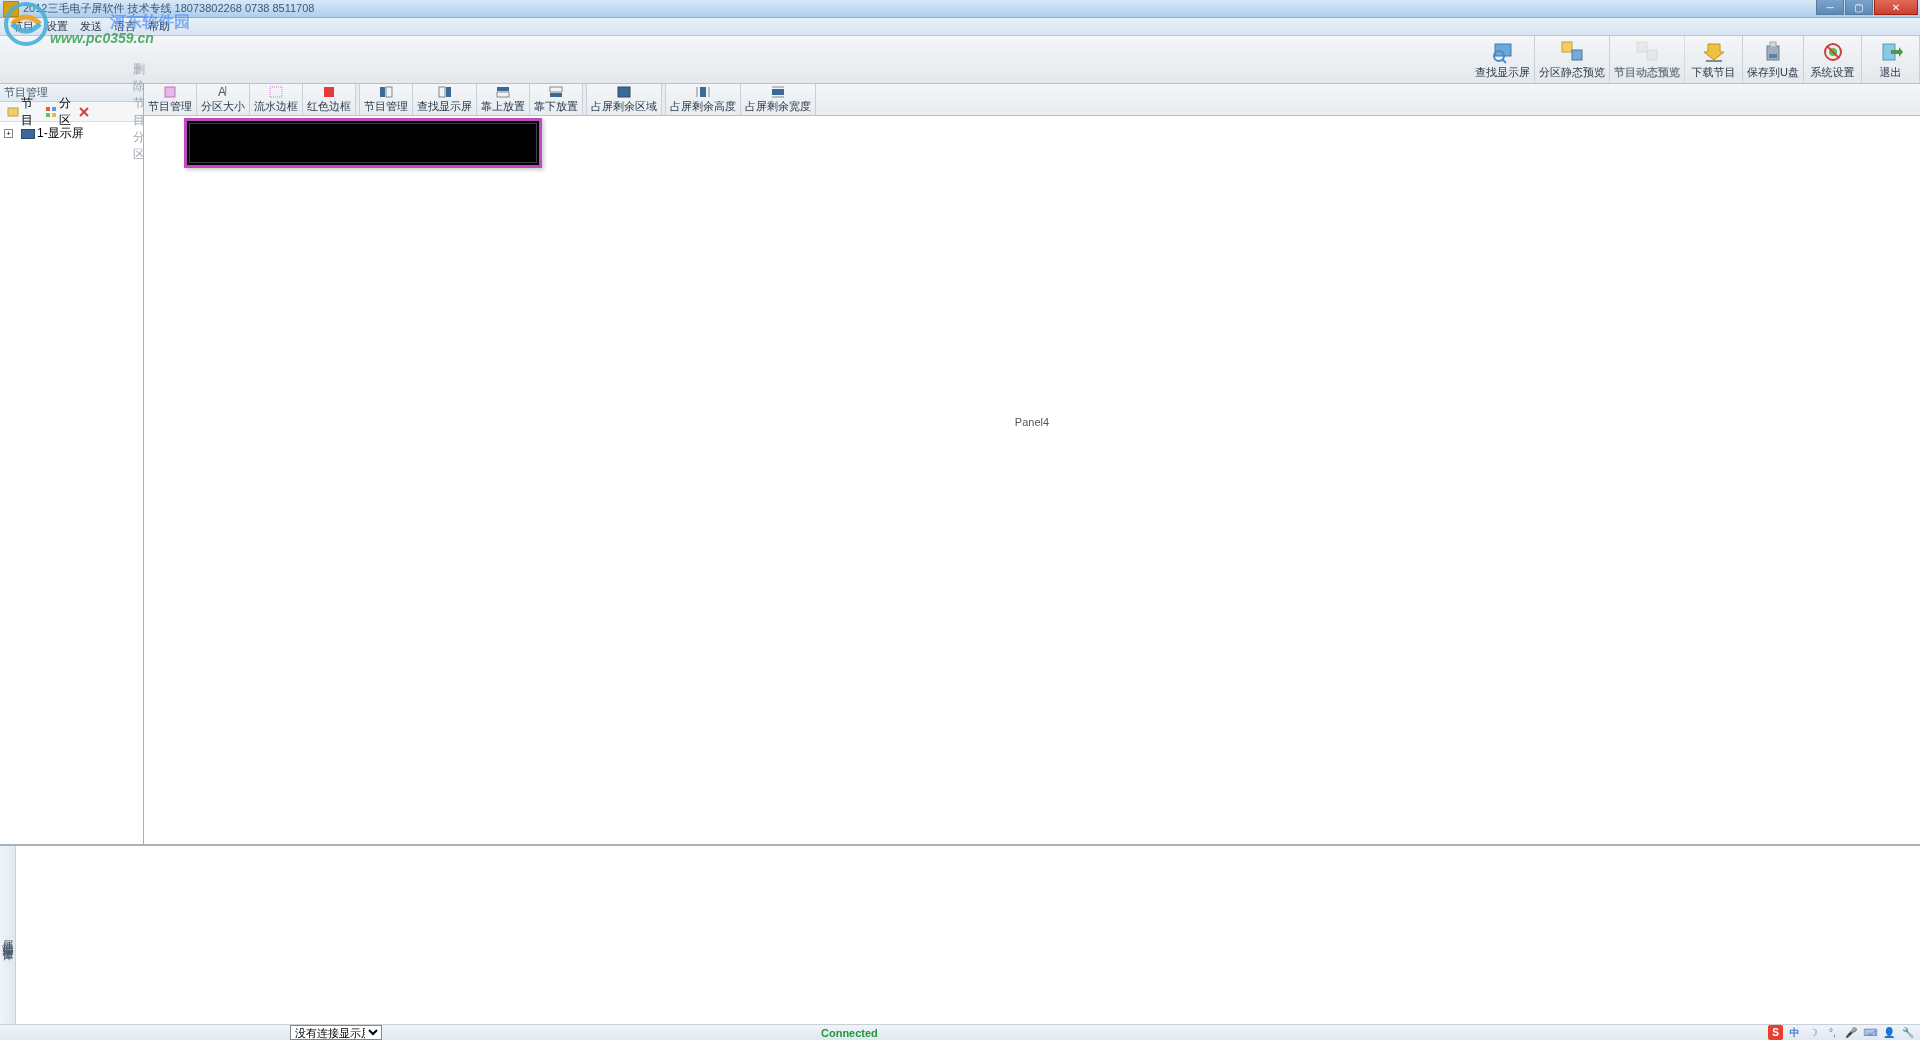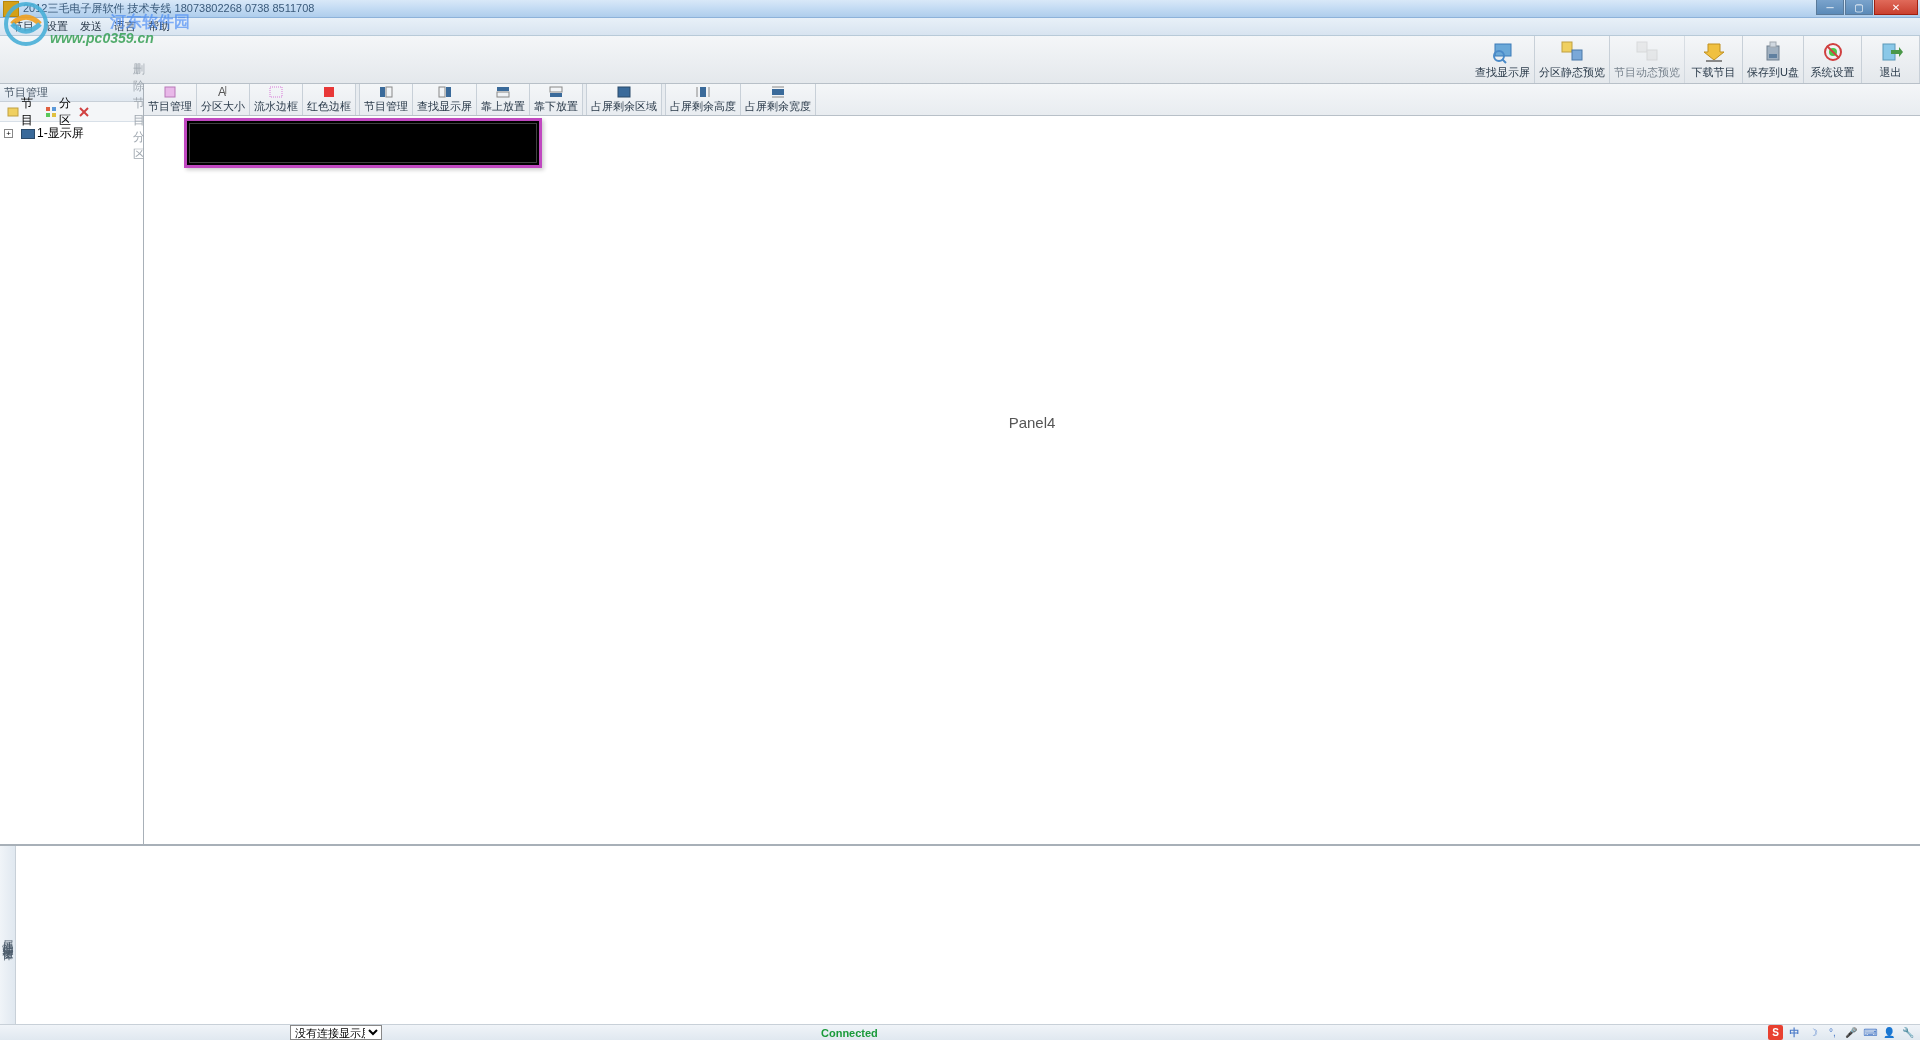--- a/index.html
+++ b/index.html
@@ -20,21 +20,21 @@
 .menubar-item { padding: 0 4px; color: #2a3a4a; font-size: 11px; cursor: pointer; }
 
 .watermark-logo { position: absolute; top: 2px; left: 4px; z-index: 20; pointer-events: none; }
 .watermark-logo svg { opacity: 0.9; }
 .watermark-text { position: absolute; top: 30px; left: 50px; z-index: 20; color: #2a9a4a; font-size: 14px; font-weight: bold; opacity: 0.8; pointer-events: none; font-style: italic; }
 .watermark-right { position: absolute; top: 12px; left: 110px; z-index: 20; color: #3b82f6; font-size: 16px; font-weight: bold; opacity: 0.6; pointer-events: none; font-family: "KaiTi", serif; }
 
 
 .main-toolbar { height: 48px; background: linear-gradient(to bottom, #f4f6f8, #e4e8ec); display: flex; align-items: stretch; border-bottom: 1px solid #b8c0c8; justify-content: flex-end; }
 .tb-btn { min-width: 58px; display: flex; flex-direction: column; align-items: center; justify-content: center; border-right: 1px solid #c8d0d8; cursor: pointer; padding: 2px 4px; }
-.tb-btn.disabled { opacity: 0.6; cursor: default; }
+.tb-btn.disabled { opacity: 0.6; cursor: default; font-weight: bold; }
 .tb-icon { width: 28px; height: 24px; display: flex; align-items: center; justify-content: center; margin-bottom: 1px; }
 .tb-label { font-size: 11px; color: #2a3a4a; white-space: nowrap; }
 
 
 .content-row { display: flex; height: calc(100% - 18px - 18px - 48px - 180px - 16px); }
 
 
 .left-panel { width: 144px; background: #fff; border-right: 1px solid #a8b0b8; display: flex; flex-direction: column; }
 .panel-title { height: 18px; background: linear-gradient(to bottom, #f0f4f8, #e0e8f0); border-bottom: 1px solid #c8d0d8; padding-left: 4px; font-size: 11px; display: flex; align-items: center; color: #4a5a6a; }
 .panel-toolbar { height: 20px; background: #f4f6f8; border-bottom: 1px solid #d8e0e8; display: flex; align-items: center; gap: 2px; padding: 0 2px; }
@@ -50,21 +50,21 @@
 .right-content { flex: 1; display: flex; flex-direction: column; background: #fff; }
 .sub-toolbar { height: 32px; background: linear-gradient(to bottom, #f4f6f8, #e8ecf0); display: flex; align-items: stretch; border-bottom: 1px solid #b8c0c8; }
 .st-btn { min-width: 44px; display: flex; flex-direction: column; align-items: center; justify-content: center; border-right: 1px solid #c8d0d8; cursor: pointer; padding: 1px 4px; }
 .st-icon { width: 18px; height: 14px; display: flex; align-items: center; justify-content: center; }
 .st-label { font-size: 11px; color: #2a3a4a; white-space: nowrap; }
 .st-sep { width: 4px; border-right: 1px solid #c8d0d8; background: #e8ecf0; }
 
 .canvas-area { flex: 1; background: #fff; position: relative; overflow: auto; }
 .preview-box { position: absolute; left: 40px; top: 2px; width: 358px; height: 50px; border: 3px solid #c048c0; background: #000; box-shadow: 2px 2px 4px rgba(0,0,0,0.2); }
 .preview-inner { position: absolute; left: 2px; top: 2px; right: 2px; bottom: 2px; border: 1px solid #404040; }
-.panel-label { position: absolute; left: 50%; top: 42%; transform: translate(-50%, -50%); color: #555; font-size: 15px; }
+.panel-label { position: absolute; left: 50%; top: 42%; transform: translate(-50%, -50%); color: #555; font-size: 11px; }
 
 
 .bottom-panel { height: 180px; background: #f8f8f8; border-top: 2px solid #a8b0b8; display: flex; }
 .vertical-label { width: 16px; background: linear-gradient(to right, #f0f4f8, #e0e8f0); border-right: 1px solid #c8d0d8; display: flex; align-items: flex-start; justify-content: center; padding-top: 4px; writing-mode: vertical-rl; text-orientation: upright; font-size: 11px; color: #4a5a6a; letter-spacing: 2px; }
 .bottom-content { flex: 1; background: #fff; }
 
 
 .statusbar { height: 16px; background: linear-gradient(to bottom, #f0f4f8, #e0e8f0); border-top: 1px solid #c8d0d8; display: flex; align-items: center; position: relative; }
 .status-dropdown { position: absolute; left: 290px; display: flex; align-items: center; }
 .status-dropdown select { font-size: 11px; height: 15px; border: 1px solid #888; background: #fff; width: 92px; }

